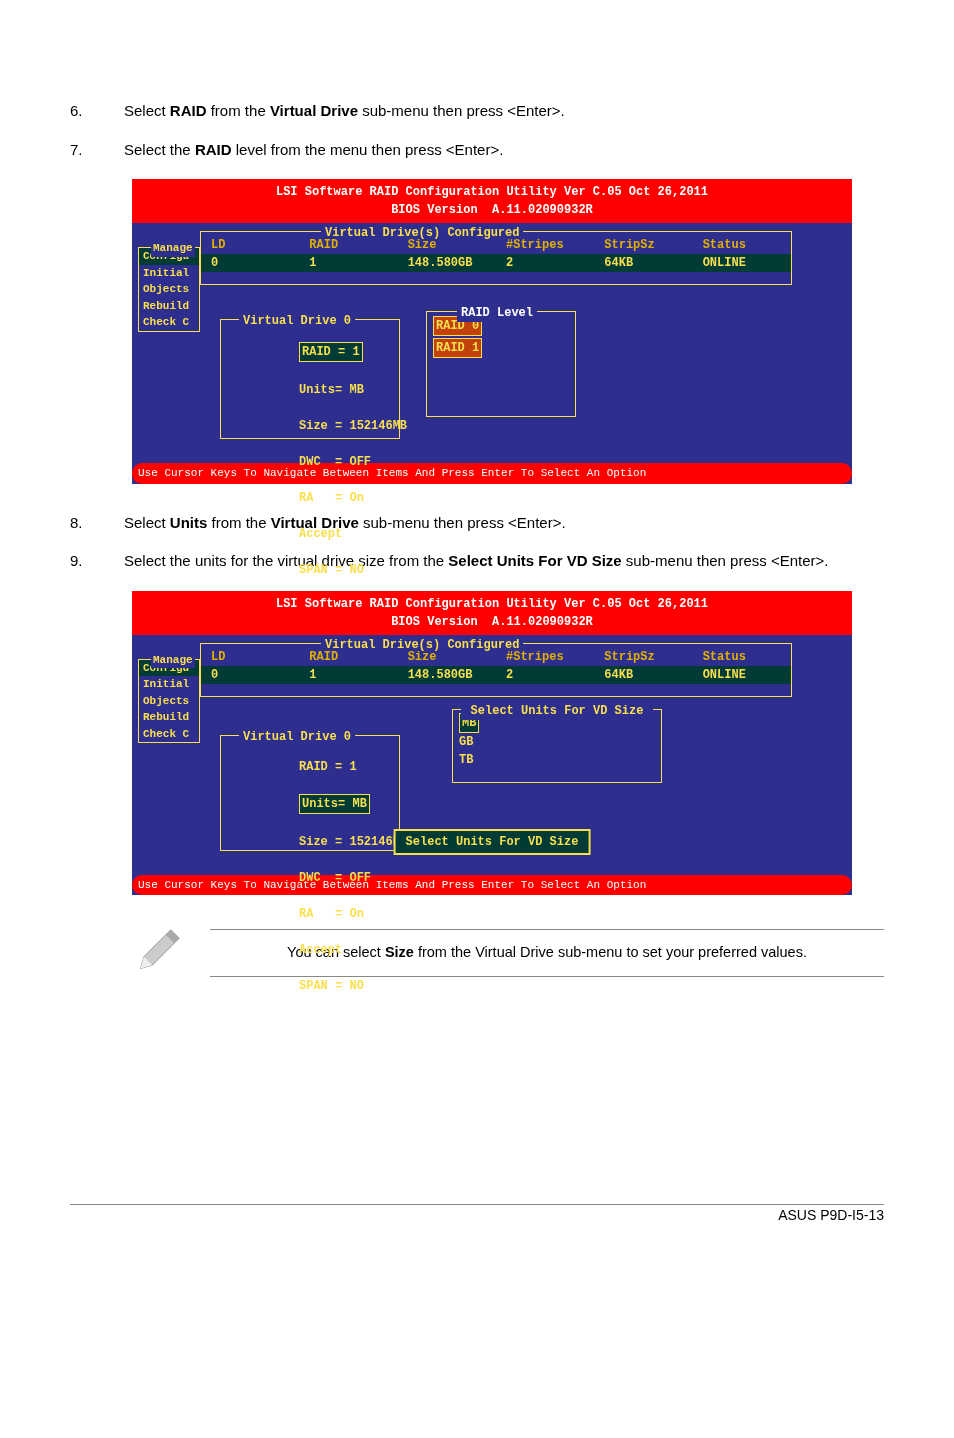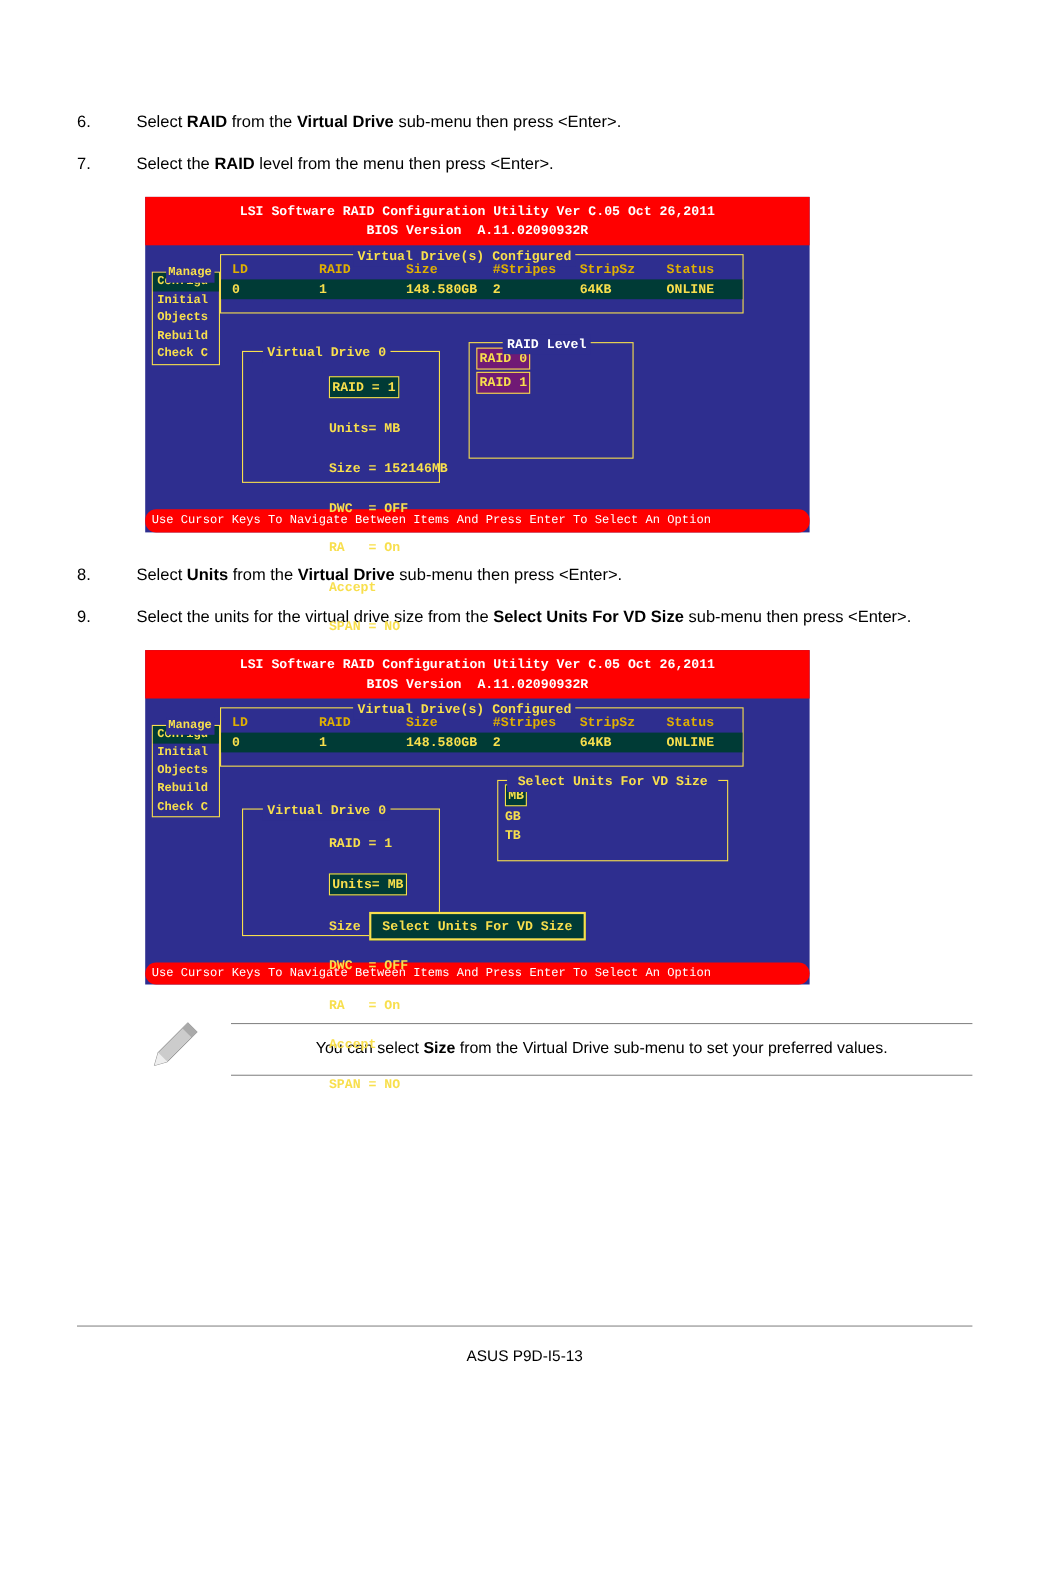--- a/index.html
+++ b/index.html
@@ -12,21 +12,21 @@
     padding: 100px 70px 40px 70px;
     font-size: 15px;
     line-height: 1.5;
   }
   ol.steps { list-style: none; }
   ol.steps > li { margin-bottom: 16px; display: flex; }
   ol.steps > li .num { width: 54px; flex-shrink: 0; }
   ol.steps > li .txt { flex: 1; }
   .bios-wrap { margin: 18px 0 28px 62px; }
   .bios {
-    width: 604px;
+    width: 720px;
     font-family: "Courier New", monospace;
     font-size: 12px;
     color: #F8DF4D;
     background: #2E2E8F;
   }
   .bios-top { background: #FF0000; color: #fff; text-align: center; padding: 4px 0; font-weight: bold; white-space: pre; }
   .bios-body { position: relative; height: 240px; }
   .bios-body2 { position: relative; height: 240px; }
   .sidemenu {
     position: absolute; left: 6px; top: 24px; width: 62px;
@@ -50,21 +50,21 @@
   }
   .vdrive-title { position:absolute; top:-8px; left:18px; background:#2E2E8F; padding:0 4px; color:#F8DF4D; font-weight:bold;}
   .vdrive-list { padding:4px 6px; color:#F8DF4D; font-weight:bold; white-space:pre;}
   .vdrive-item-sel { background:#003B36; border:1px solid #F8DF4D; padding:0 2px; display:inline-block; margin-bottom:1px;}
   .raidlevel-box {
     position:absolute; left:294px; top:88px; width:150px; height:106px;
     border:1px solid #F8DF4D;
   }
   .raidlevel-title { position:absolute; top:-8px; left:30px; background:#2E2E8F; padding:0 4px; color:#ffffff; font-weight:bold;}
   .raidlevel-items { padding:4px 6px; }
-  .rl-item { color:#F8DF4D; background:#701a75; border:1px solid #F8DF4D; padding:0 2px; margin-bottom:2px; display:inline-block; font-weight:bold;}
+  .rl-item { color:#F8DF4D; background:#c2410c; border:1px solid #F8DF4D; padding:0 2px; margin-bottom:2px; display:inline-block; font-weight:bold;}
   .msgbox {
     position:absolute; bottom:20px; left:50%; transform:translateX(-50%);
     border:2px solid #F8DF4D; background:#003B36; color:#F8DF4D;
     padding:2px 10px; font-weight:bold;
   }
   .bios-foot { background:#FF0000; color:#fff; padding:2px 6px; font-weight:normal; font-size:11px;border-radius:10px;}
   .units-box {
     position:absolute; left:320px; top:74px; width:210px; height:74px;
     border:1px solid #F8DF4D;
   }
@@ -72,21 +72,21 @@
   .units-items { padding:3px 6px; }
   .unit-item { color:#F8DF4D; font-weight:bold; }
   .unit-sel { background:#003B36; border:1px solid #F8DF4D; padding:0 2px; display:inline-block;}
   .vdrive-box2 {
     position:absolute; left:88px; top:100px; width:180px; height:116px;
     border:1px solid #F8DF4D;
   }
   .note-row { display:flex; align-items:center; margin:24px 0 0 62px; gap:24px; }
   .note-icon svg { width:54px; height:54px; }
   .note-text { flex:1; border-top:1px solid #888; border-bottom:1px solid #888; padding:12px 0; font-size:14.5px;text-align:center;}
-  .footer { display:flex; justify-content:center; border-top:1px solid #888; padding-top:16px; margin-top:220px; font-size:14px; }
+  .footer { display:flex; justify-content:flex-end; border-top:1px solid #888; padding-top:0; margin-top:220px; font-size:14px; }
 </style>
 </head>
 <body>
 
 <ol class="steps">
   <li>
     <span class="num">6.</span>
     <span class="txt">
       <span>Select </span><b>RAID</b><span> from the </span><b>Virtual Drive</b><span> sub-menu then press &lt;Enter&gt;.</span>
     </span>

